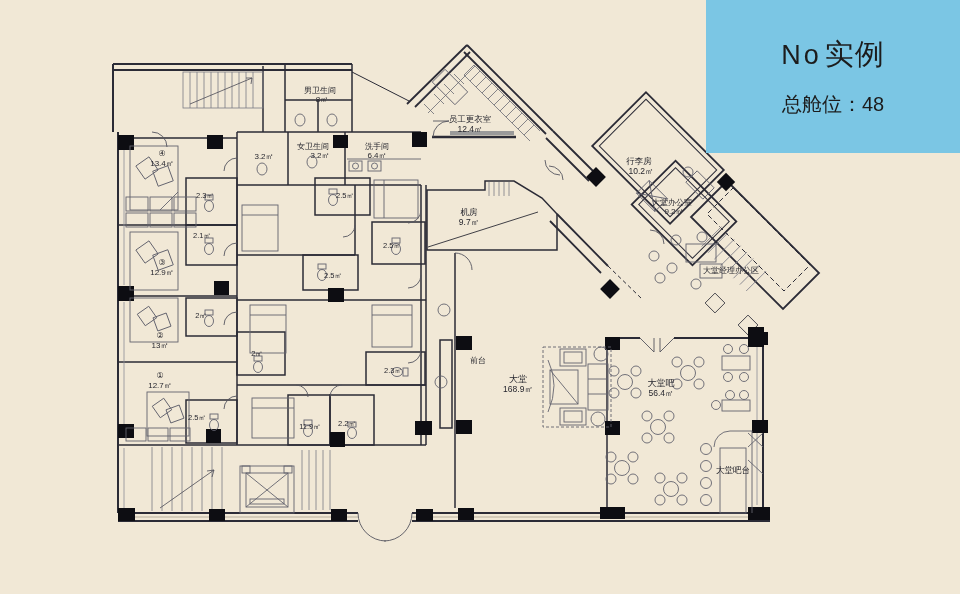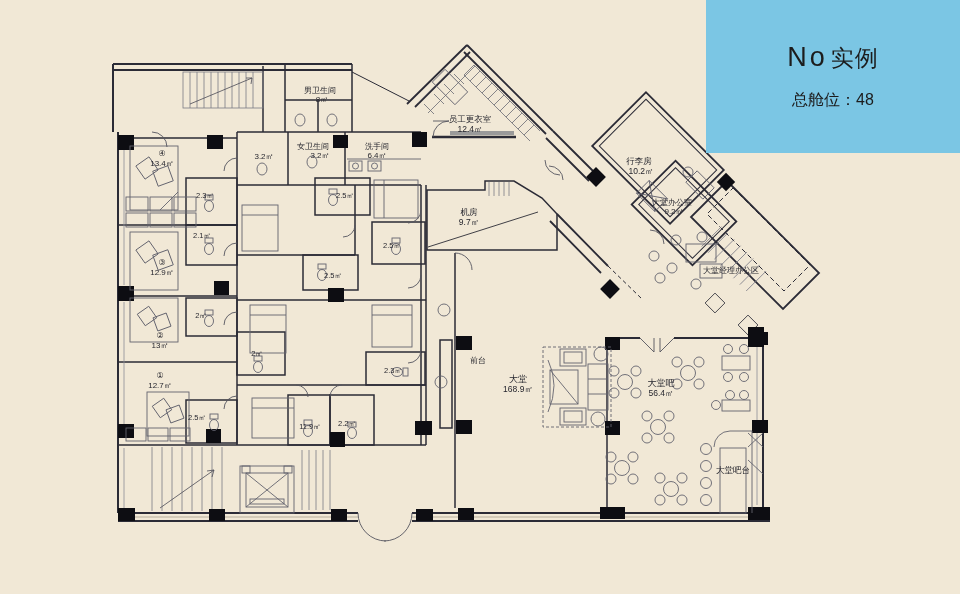--- a/index.html
+++ b/index.html
@@ -4,22 +4,22 @@
 <style>
   html,body{margin:0;padding:0;}
   .stage{position:relative;width:960px;height:594px;background:#f1e8d6;overflow:hidden;
          font-family:"Liberation Sans","DejaVu Sans",sans-serif;}
   .plan-svg{position:absolute;left:0;top:0;}
   .info-box{position:absolute;left:706px;top:0;width:254px;height:153px;background:#7bc6e4;
             display:flex;flex-direction:column;align-items:center;justify-content:center;color:#1c1c1c;}
   .title-line{display:flex;align-items:baseline;letter-spacing:1px;}
   .t-prefix{font-size:27px;letter-spacing:3px;}
   .t-number{font-size:44px;letter-spacing:1px;}
-  .t-suffix{font-size:23px;margin-left:3px;}
-  .capacity{margin-top:16px;font-size:16px;}
+  .t-suffix{font-size:29px;margin-left:3px;}
+  .capacity{margin-top:16px;font-size:20px;}
 </style>
 </head>
 <body>
 
 <div class="stage">
 
   <svg class="plan-svg" width="960" height="594" viewBox="0 0 960 594">
 
     <g stroke="#2b2b36" stroke-width="2" fill="none">
       <path d="M113,64 H352 M113,70 H352"></path>

